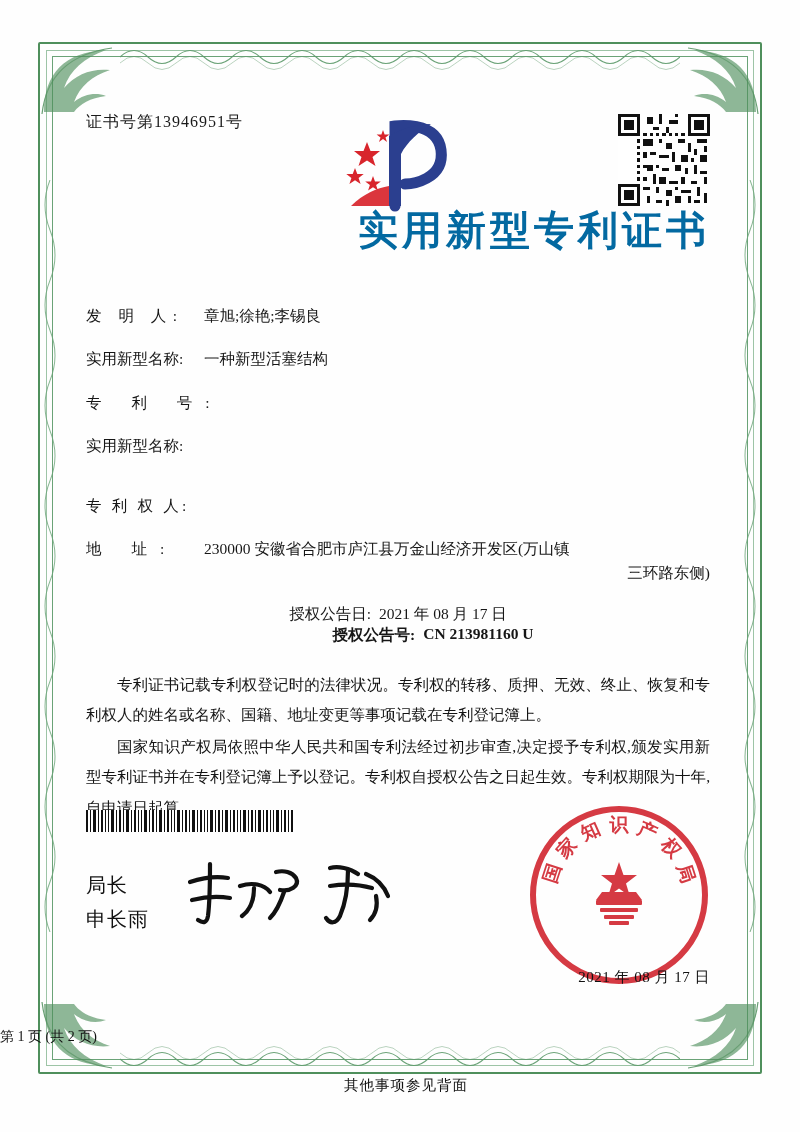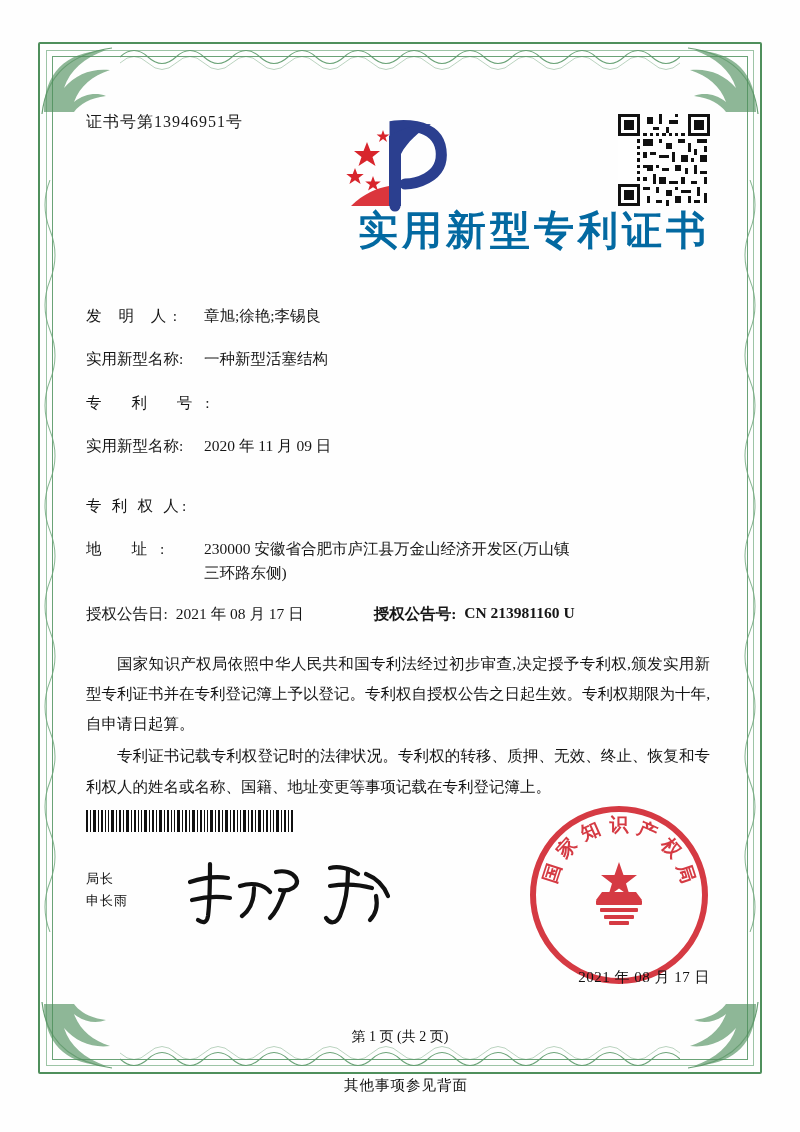--- a/index.html
+++ b/index.html
@@ -140,26 +140,27 @@
     flex: 0 0 118px;
     letter-spacing: 0px;
     white-space: nowrap;
   }
   .field-label.sp2 { letter-spacing: 6.5px; }
   .field-label.sp3 { letter-spacing: 13px; }
   .field-label.sp4 { letter-spacing: 3.2px; margin-top: 17px; }
   .field-value {
     flex: 1;
   }
-  .field-value .line2 { display: block; }
+  .field-value .line2 { display: block; text-align: right; }
 
   .row-inline {
     display: flex;
     align-items: center;
     margin-bottom: 24px;
+    flex-direction: column;
   }
   .row-inline .seg {
     display: flex;
   }
   .row-inline .seg2 {
     margin-left: 70px;
     font-weight: bold;
   }
   .row-inline .lab {
     white-space: nowrap;
@@ -190,21 +191,21 @@
     height: 22px;
   }
   .barcode svg { width: 100%; height: 100%; display:block; }
 
   
   .sig-block {
     position: absolute;
     left: 86px;
     top: 868px;
     font-family: "Liberation Serif", serif;
-    font-size: 13px;
+    font-size: 20px;
     line-height: 1.7;
     color: #111;
     letter-spacing: 1px;
   }
   .sig-script {
     position: absolute;
     left: 180px;
     top: 852px;
     width: 230px;
     height: 80px;
@@ -228,21 +229,20 @@
     font-family: "Liberation Serif", serif;
     font-size: 15px;
     color: #111;
     letter-spacing: .5px;
   }
 
   .page-num {
     position: absolute;
     left: 0; right: 0;
     top: 1028px;
-    text-align: center;
     font-family: "Liberation Serif", serif;
     font-size: 14px;
     color: #111;
   }
   .footer-note {
     position: absolute;
     left: 0; right: 0;
     top: 1076px;
     text-align: center;
     font-family: Liberation Sans, sans-serif;
@@ -437,21 +437,20 @@
         <div class="field-label">实用新型名称:</div>
         <div class="field-value">一种新型活塞结构</div>
       </div>
 
       <div class="field-row">
         <div class="field-label sp3">专 利 号:</div>
       </div>
 
       <div class="field-row">
         <div class="field-label">实用新型名称:</div>
-        <div class="field-value">2020 年 11 月 09 日</div>
       </div>
 
       <div class="field-row">
         <div class="field-label sp4">专 利 权 人:</div>
       </div>
 
       <div class="field-row">
         <div class="field-label sp3">地 址:</div>
         <div class="field-value">
           <span>230000 安徽省合肥市庐江县万金山经济开发区(万山镇</span>
@@ -466,22 +465,22 @@
         </div>
         <div class="seg seg2">
           <span class="lab">授权公告号:</span>
           <span class="val">CN 213981160 U</span>
         </div>
       </div>
 
     </div>
 
     <div class="paragraphs">
+      <p>专利证书记载专利权登记时的法律状况。专利权的转移、质押、无效、终止、恢复和专利权人的姓名或名称、国籍、地址变更等事项记载在专利登记簿上。</p>
       <p>国家知识产权局依照中华人民共和国专利法经过初步审查,决定授予专利权,颁发实用新型专利证书并在专利登记簿上予以登记。专利权自授权公告之日起生效。专利权期限为十年,自申请日起算。</p>
-      <p>专利证书记载专利权登记时的法律状况。专利权的转移、质押、无效、终止、恢复和专利权人的姓名或名称、国籍、地址变更等事项记载在专利登记簿上。</p>
     </div>
 
   </div>
 
   <div class="barcode">
     <svg viewBox="0 0 210 22" shape-rendering="crispEdges">
       <rect width="210" height="22" fill="#fff"></rect>
       <g fill="#111">
         <rect x="0" y="0" width="2" height="22"></rect>
           <rect x="4" y="0" width="1" height="22"></rect>

